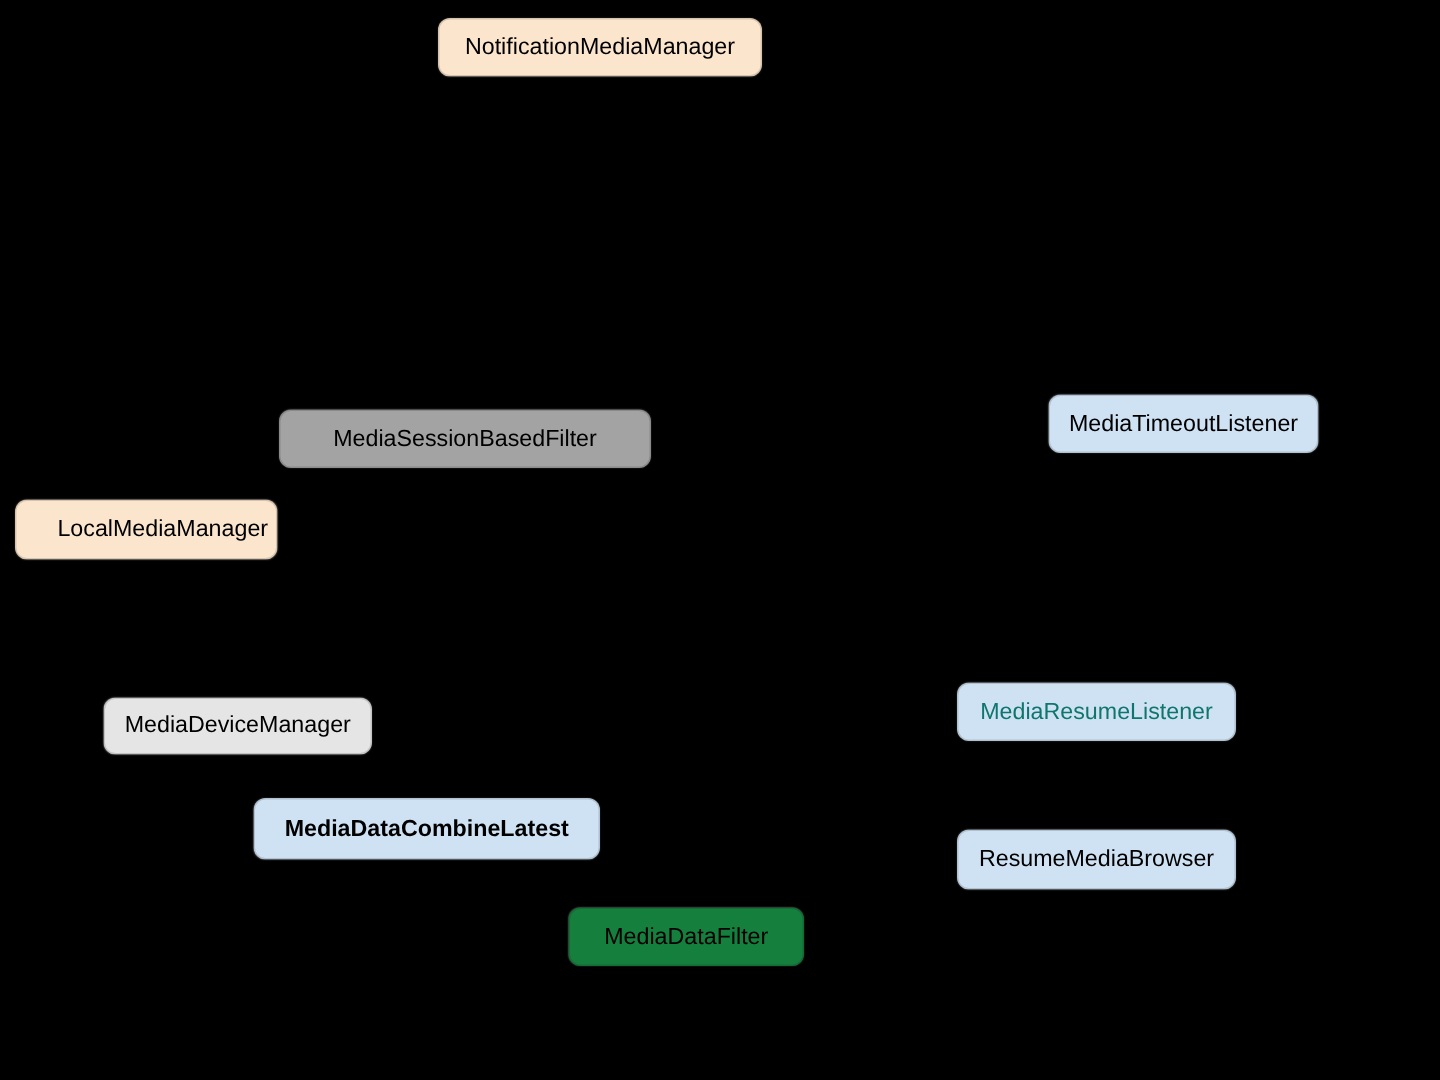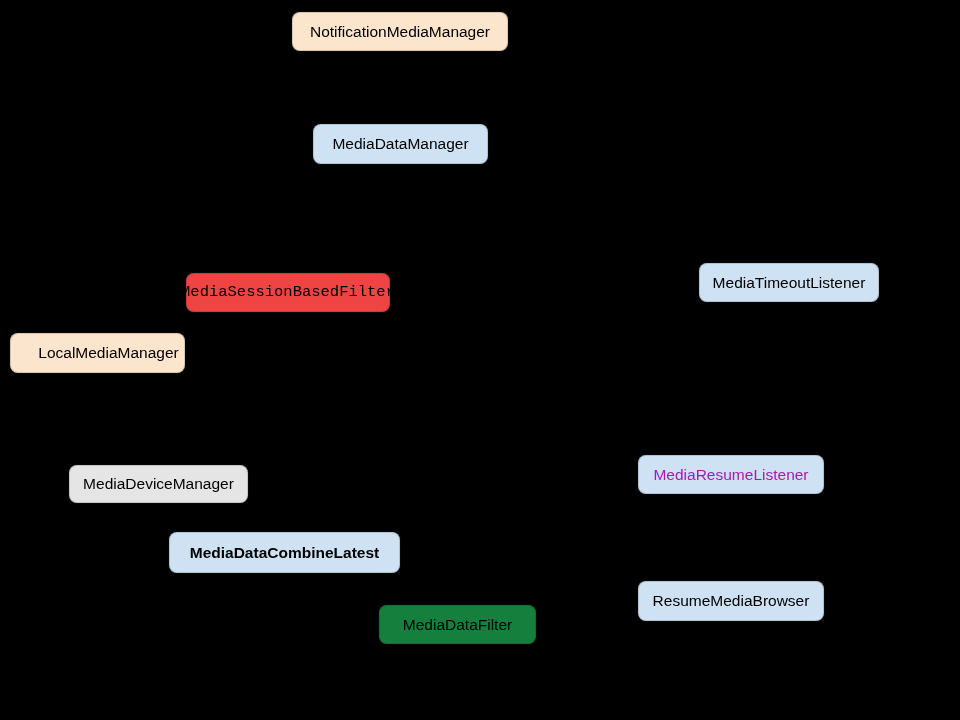--- a/index.html
+++ b/index.html
@@ -29,22 +29,21 @@
     white-space: nowrap;
     box-shadow: 0 0 1px rgba(120,120,120,0.6);
     text-align: right;
   }
 </style>
 </head>
 <body>
 
 <div id="canvas" style="background: rgb(0, 0, 0);">
     <div class="node" style="left: 292px; top: 12px; width: 216px; height: 39px; background: rgb(252, 229, 205); color: rgb(0, 0, 0);">NotificationMediaManager</div>
-    <div class="node" style="left: 313px; top: 124px; width: 175px; height: 40px; background: rgb(207, 226, 243); color: rgb(0, 0, 0);">MediaDataManager</div>
     <div class="node" style="left: 699px; top: 231px; width: 180px; height: 39px; background: rgb(207, 226, 243); color: rgb(0, 0, 0); margin-top: 32px;">MediaTimeoutListener</div>
-    <div class="node" style="left: 186px; top: 273px; width: 204px; height: 39px; background: #ef4444; color: rgb(0, 0, 0); font-family: Liberation Mono, monospace;">MediaSessionBasedFilter</div>
+    <div class="node" style="left: 186px; top: 273px; width: 248px; height: 39px; background: #a3a3a3; color: rgb(0, 0, 0);">MediaSessionBasedFilter</div>
     <div class="node" style="left: 10px; top: 333px; width: 175px; height: 40px; background: rgb(252, 229, 205); color: rgb(0, 0, 0); padding-left: 22px;">LocalMediaManager</div>
-    <div class="node" style="left: 638px; top: 455px; width: 186px; height: 39px; background: rgb(207, 226, 243); color: #a21caf;">MediaResumeListener</div>
+    <div class="node" style="left: 638px; top: 455px; width: 186px; height: 39px; background: rgb(207, 226, 243); color: #0f766e;">MediaResumeListener</div>
     <div class="node" style="left: 69px; top: 465px; width: 179px; height: 38px; background: #e5e5e5; color: rgb(0, 0, 0);">MediaDeviceManager</div>
     <div class="node" style="left: 169px; top: 532px; width: 231px; height: 41px; background: rgb(207, 226, 243); color: rgb(0, 0, 0); font-weight: bold;">MediaDataCombineLatest</div>
-    <div class="node" style="left: 638px; top: 581px; width: 186px; height: 40px; background: rgb(207, 226, 243); color: rgb(0, 0, 0);">ResumeMediaBrowser</div>
+    <div class="node" style="left: 638px; top: 553px; width: 186px; height: 40px; background: rgb(207, 226, 243); color: rgb(0, 0, 0);">ResumeMediaBrowser</div>
     <div class="node" style="left: 379px; top: 605px; width: 157px; height: 39px; background: #15803d; color: rgb(0, 0, 0);">MediaDataFilter</div>
   </div>
 
 </body></html>

